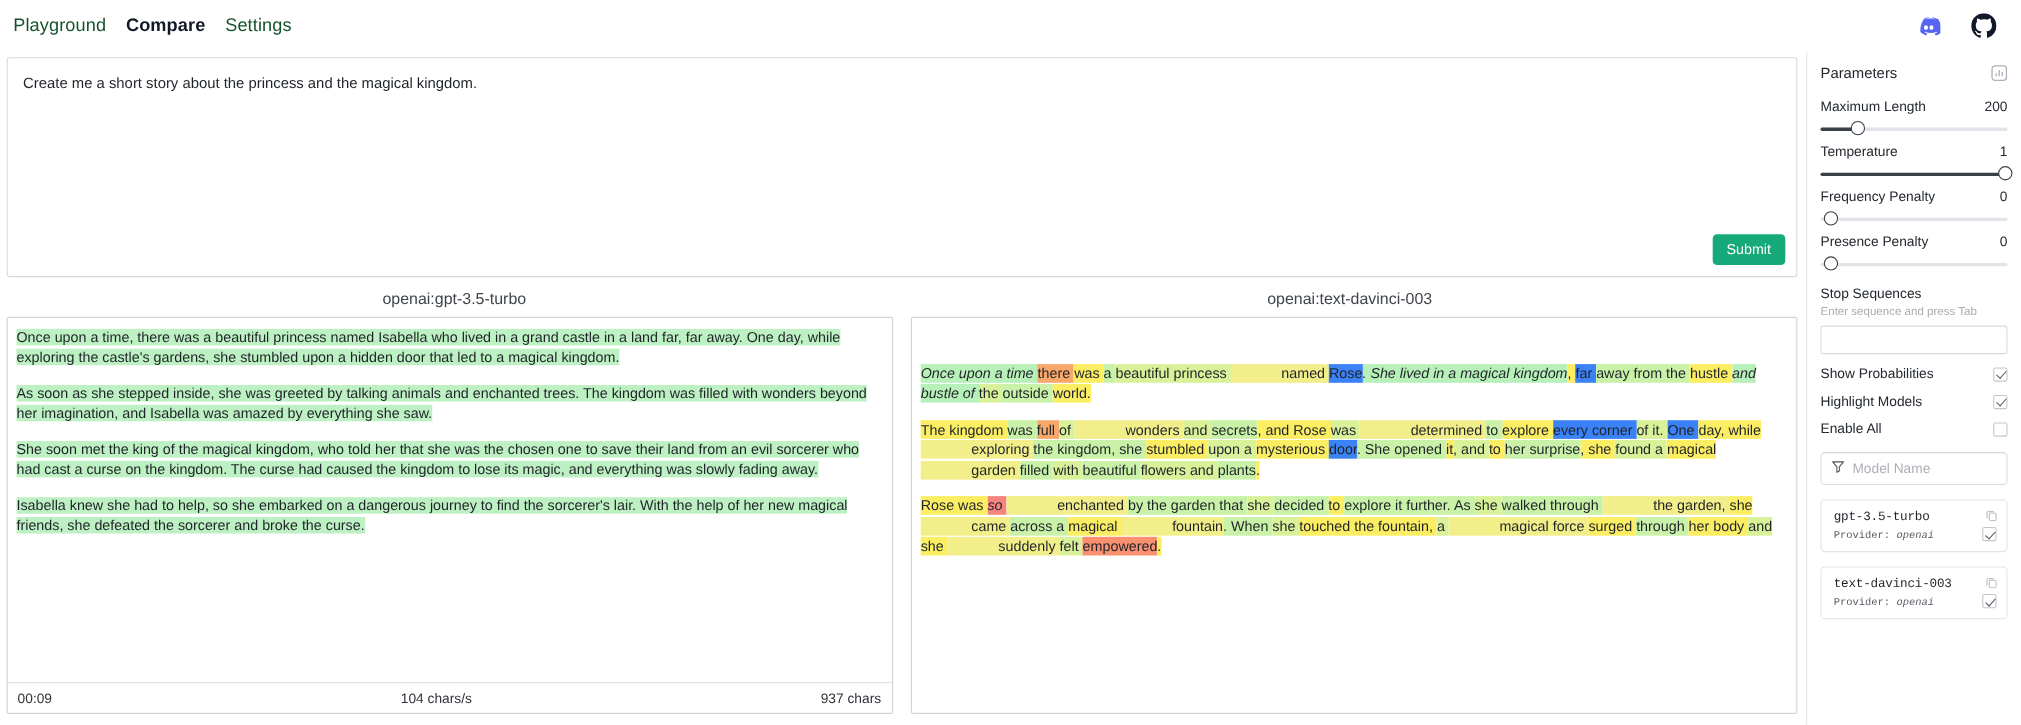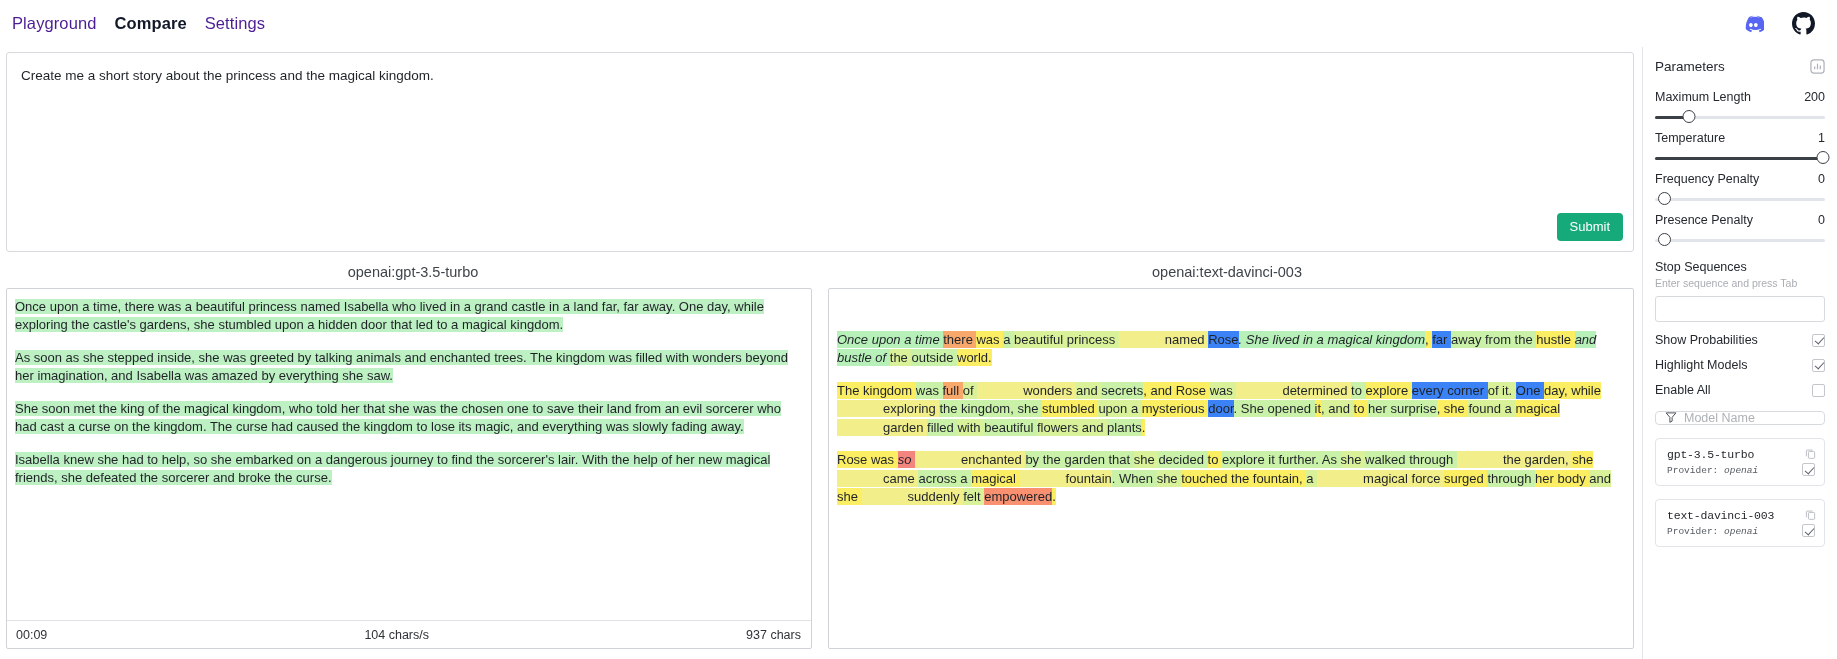--- a/index.html
+++ b/index.html
@@ -15,21 +15,21 @@
 
   
   .topnav {
     height: 47px; flex: 0 0 47px;
     display: flex; align-items: center;
     padding: 0 14px 0 12px;
     background: #fff;
   }
   .navlinks { display: flex; align-items: center; gap: 18px; }
   .navlink {
-    font-size: 16.5px; color: #4c1d95; cursor: pointer;
+    font-size: 16.5px; color: #14532d; cursor: pointer;
     letter-spacing: .1px;
   }
   .navlink.active { color: #111827; font-weight: 700; }
   .navspacer { flex: 1; }
   .navicons { display: flex; align-items: center; gap: 28px; padding-right: 8px; }
   .icon-btn { display: flex; align-items: center; cursor: pointer; }
 
   
   .body { flex: 1; display: flex; min-height: 0; }
   .left { flex: 1; min-width: 0; display: flex; flex-direction: column; padding: 0 8px 0 6px; }
@@ -158,21 +158,21 @@
   .cbox {
     width: 13px; height: 13px; border: 1px solid #c3c7cc; border-radius: 2px;
     background: #fff; position: relative; cursor: pointer; flex: 0 0 13px;
   }
   .cbox.checked::after {
     content: ""; position: absolute; left: 3.5px; top: 0.5px;
     width: 4px; height: 8px; border: solid #5a6069;
     border-width: 0 1.6px 1.6px 0; transform: rotate(42deg);
   }
   .filter-box {
-    margin-top: 14px; height: 14px;
+    margin-top: 14px; height: 30px;
     border: 1px solid #d7dadd; border-radius: 4px;
     display: flex; align-items: center; gap: 7px; padding: 0 9px;
   }
   .filter-ph { font-size: 12.5px; color: #adb1b6; }
   .model-card {
     margin-top: 13px; border: 1px solid #e1e4e8; border-radius: 4px;
     padding: 9px 10px 9px 11px; position: relative; background: #fff;
   }
   .model-name {
     font-family: "Liberation Mono", monospace;

